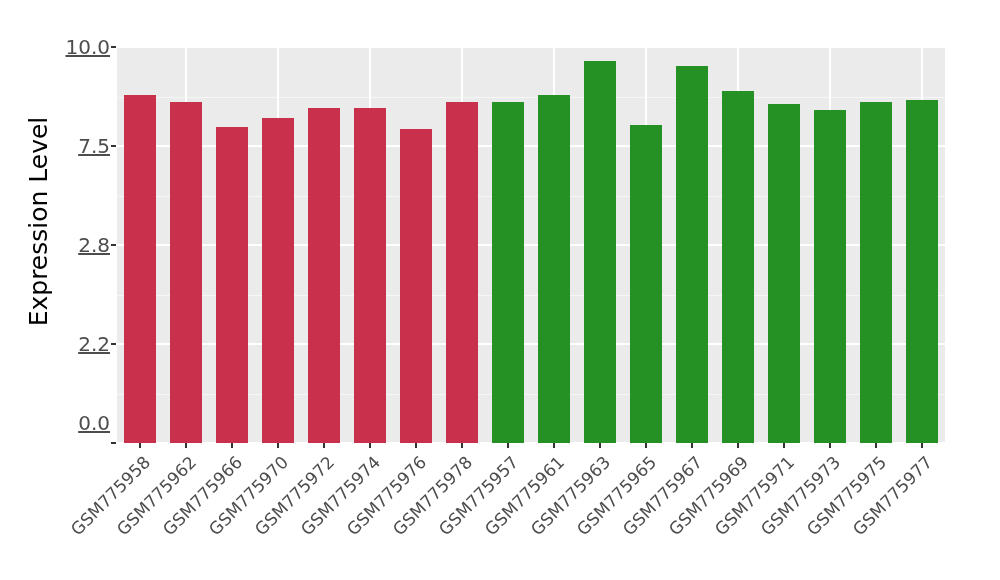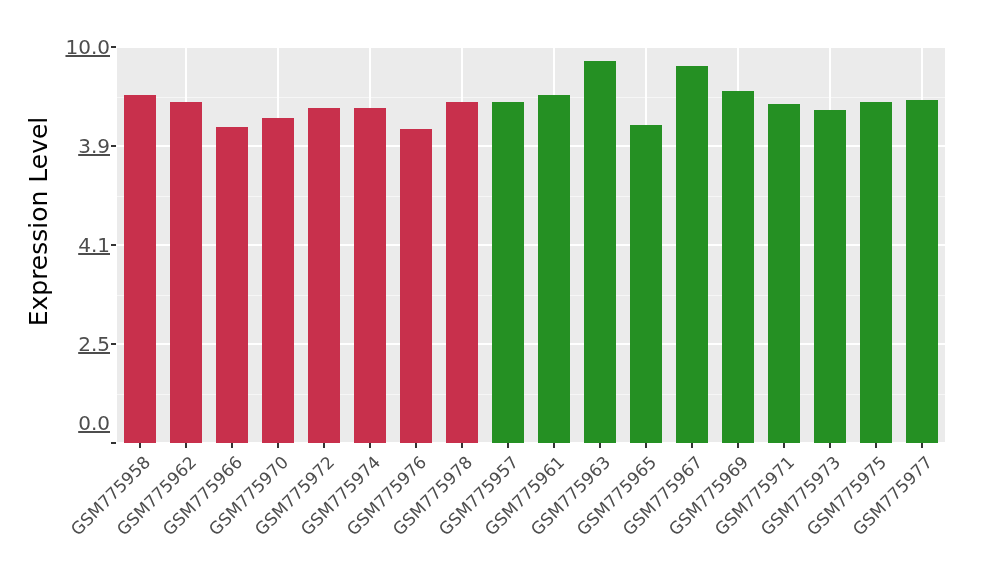--- a/index.html
+++ b/index.html
@@ -129,23 +129,23 @@
 </style>
 </head>
 <body>
 
 <div id="chart-root">
 
   <div class="y-axis-title">Expression Level</div>
 
   <div class="y-axis-labels">
       <div class="y-tick-label" style="top: 376px;">0.0</div>
-      <div class="y-tick-label" style="top: 297px;">2.5</div>
-      <div class="y-tick-label" style="top: 198px;">4.1</div>
-      <div class="y-tick-label" style="top: 99px;">3.9</div>
+      <div class="y-tick-label" style="top: 297px;">2.2</div>
+      <div class="y-tick-label" style="top: 198px;">2.8</div>
+      <div class="y-tick-label" style="top: 99px;">7.5</div>
       <div class="y-tick-label" style="top: 0px;">10.0</div>
     </div>
 
   <div class="panel">
     <div id="gridlines">
         <div class="gridline-major" style="top: 395px;"></div>
         <div class="gridline-major" style="top: 296px;"></div>
         <div class="gridline-major" style="top: 197px;"></div>
         <div class="gridline-major" style="top: 98px;"></div>
         <div class="gridline-major" style="top: -1px;"></div>

